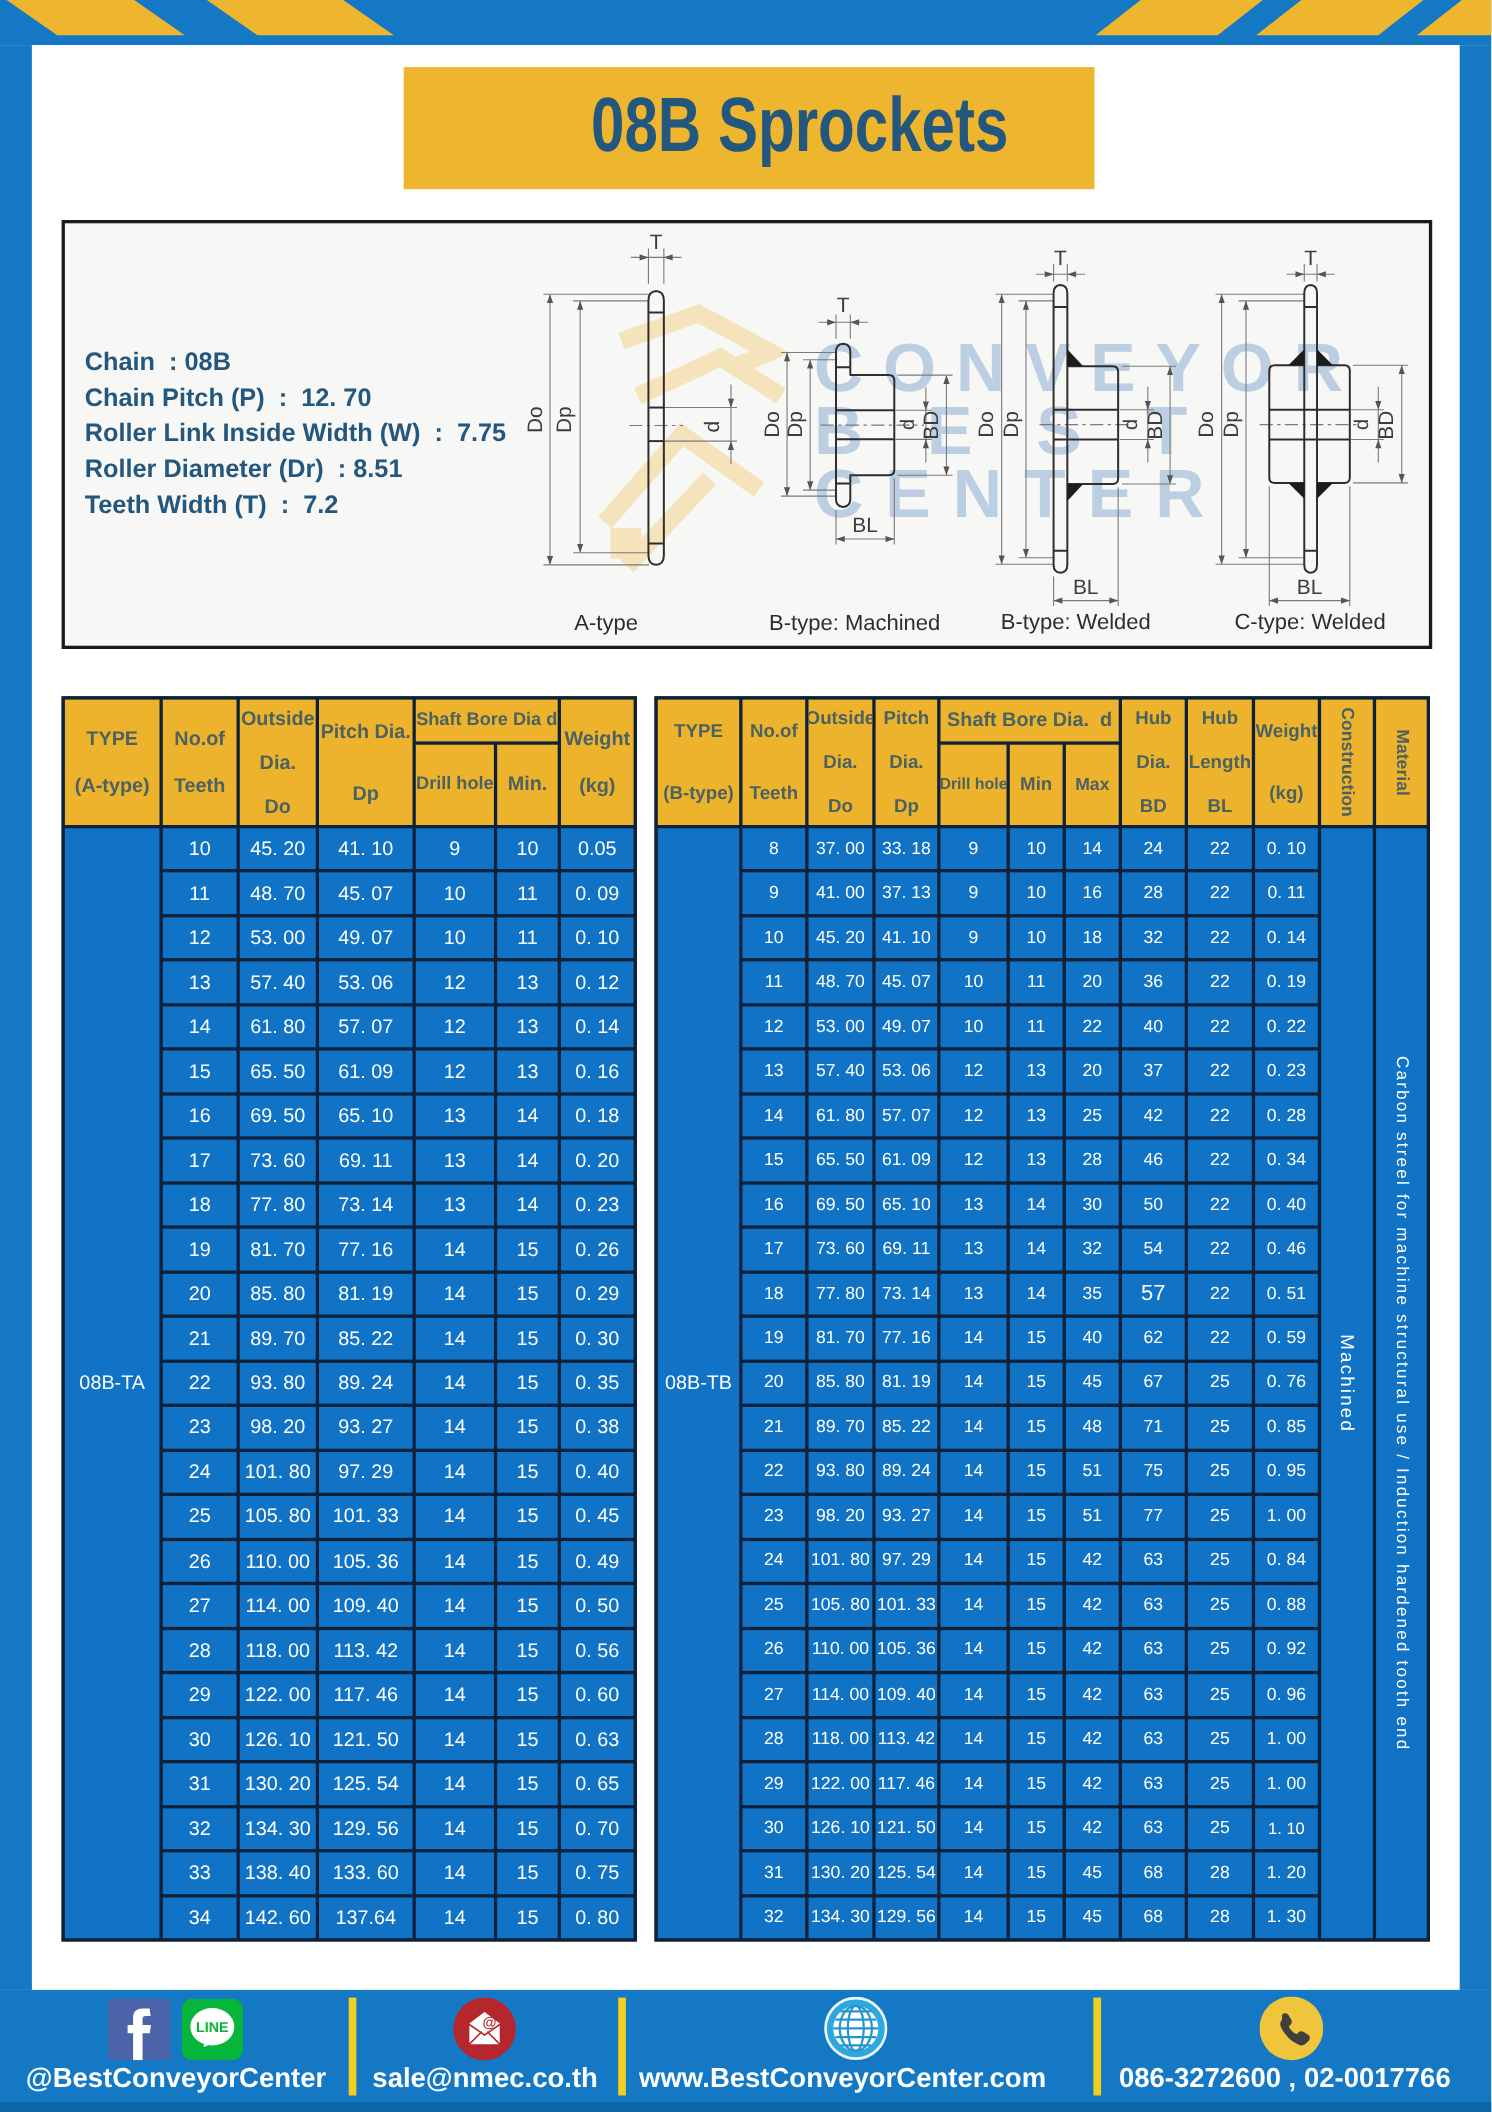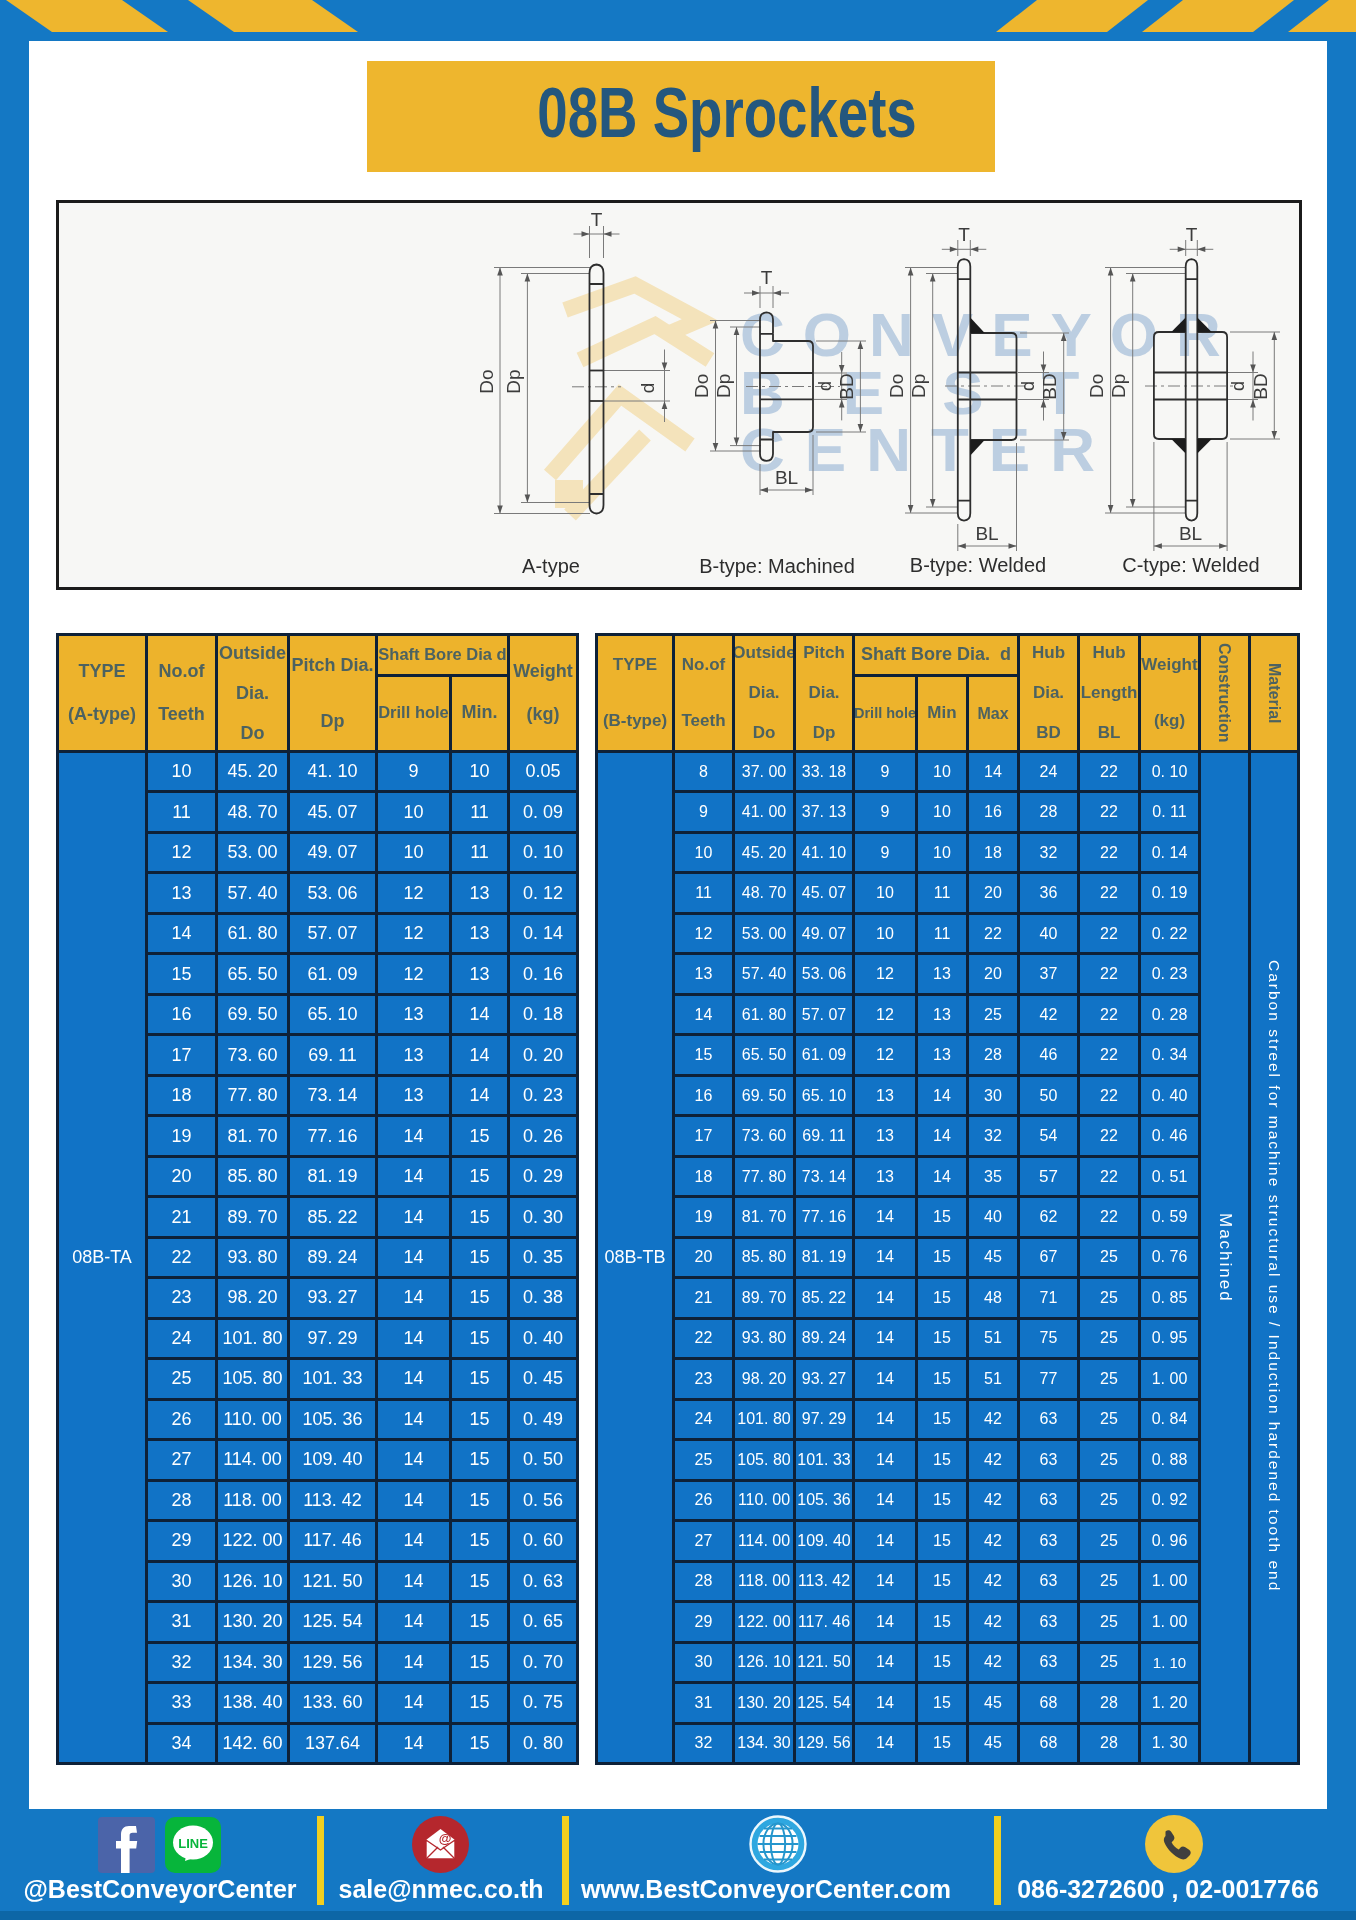--- a/index.html
+++ b/index.html
@@ -27,20 +27,21 @@
 <div class="abs" style="left:0;top:41px;width:29px;height:1768px;background:#1478c4;"></div>
 
 <div class="abs" style="left:1327px;top:41px;width:29px;height:1768px;background:#1478c4;"></div>
 
 <div class="abs" style="left:367px;top:61px;width:628px;height:111px;background:#eeb62e;"></div>
 
 <div class="abs" style="left:413px;top:73px;width:628px;height:90px;color:#24577e;font-size:70px;font-weight:bold;text-align:center;transform:scaleX(0.78);transform-origin:center;">08B Sprockets</div>
 
 <div class="abs" style="left:56px;top:200px;width:1246px;height:390px;background:#f7f7f5;border:3px solid #1b1b1b;"></div>
 
+<div class="abs" style="left:77px;top:312px;color:#24577e;font-size:23px;font-weight:bold;line-height:32.6px;white-space:nowrap;">Chain&nbsp; : 08B<br>Chain Pitch (P)&nbsp; :&nbsp; 12. 70<br>Roller Link Inside Width (W)&nbsp; :&nbsp; 7.75<br>Roller Diameter (Dr)&nbsp; : 8.51<br>Teeth Width (T)&nbsp; :&nbsp; 7.2</div>
 
 <div class="abs" style="left:740px;top:306px;width:512px;height:174px;overflow:hidden;color:rgba(130,165,205,0.5);font-weight:bold;font-family:'Liberation Sans',sans-serif;">
 <div style="font-size:62px;letter-spacing:18px;line-height:58px;">CONVEYOR</div>
 <div style="font-size:62px;letter-spacing:58px;line-height:57px;">BEST</div>
 <div style="font-size:62px;letter-spacing:20px;line-height:58px;">CENTER</div>
 </div>
 
 <svg class="abs" style="left:460px;top:265px;" width="350" height="280" viewBox="0 0 350 280" opacity="0.38">
 <g stroke="#f0c35e" stroke-width="16" fill="none">
 <path d="M105,45 L175,20 L240,55 L205,70"></path>
@@ -514,21 +515,21 @@
 <div class="bc" style="grid-row:12;grid-column:7;font-size:16px;">32</div>
 <div class="bc" style="grid-row:12;grid-column:8;font-size:16px;">54</div>
 <div class="bc" style="grid-row:12;grid-column:9;font-size:16px;">22</div>
 <div class="bc" style="grid-row:12;grid-column:10;font-size:16px;">0. 46</div>
 <div class="bc" style="grid-row:13;grid-column:2;font-size:16px;">18</div>
 <div class="bc" style="grid-row:13;grid-column:3;font-size:16px;">77. 80</div>
 <div class="bc" style="grid-row:13;grid-column:4;font-size:16px;">73. 14</div>
 <div class="bc" style="grid-row:13;grid-column:5;font-size:16px;">13</div>
 <div class="bc" style="grid-row:13;grid-column:6;font-size:16px;">14</div>
 <div class="bc" style="grid-row:13;grid-column:7;font-size:16px;">35</div>
-<div class="bc" style="grid-row:13;grid-column:8;font-size:17px;text-align:center;">57</div>
+<div class="bc" style="grid-row:13;grid-column:8;font-size:20px;text-align:center;">57</div>
 <div class="bc" style="grid-row:13;grid-column:9;font-size:16px;">22</div>
 <div class="bc" style="grid-row:13;grid-column:10;font-size:16px;">0. 51</div>
 <div class="bc" style="grid-row:14;grid-column:2;font-size:16px;">19</div>
 <div class="bc" style="grid-row:14;grid-column:3;font-size:16px;">81. 70</div>
 <div class="bc" style="grid-row:14;grid-column:4;font-size:16px;">77. 16</div>
 <div class="bc" style="grid-row:14;grid-column:5;font-size:16px;">14</div>
 <div class="bc" style="grid-row:14;grid-column:6;font-size:16px;">15</div>
 <div class="bc" style="grid-row:14;grid-column:7;font-size:16px;">40</div>
 <div class="bc" style="grid-row:14;grid-column:8;font-size:16px;">62</div>
 <div class="bc" style="grid-row:14;grid-column:9;font-size:16px;">22</div>

